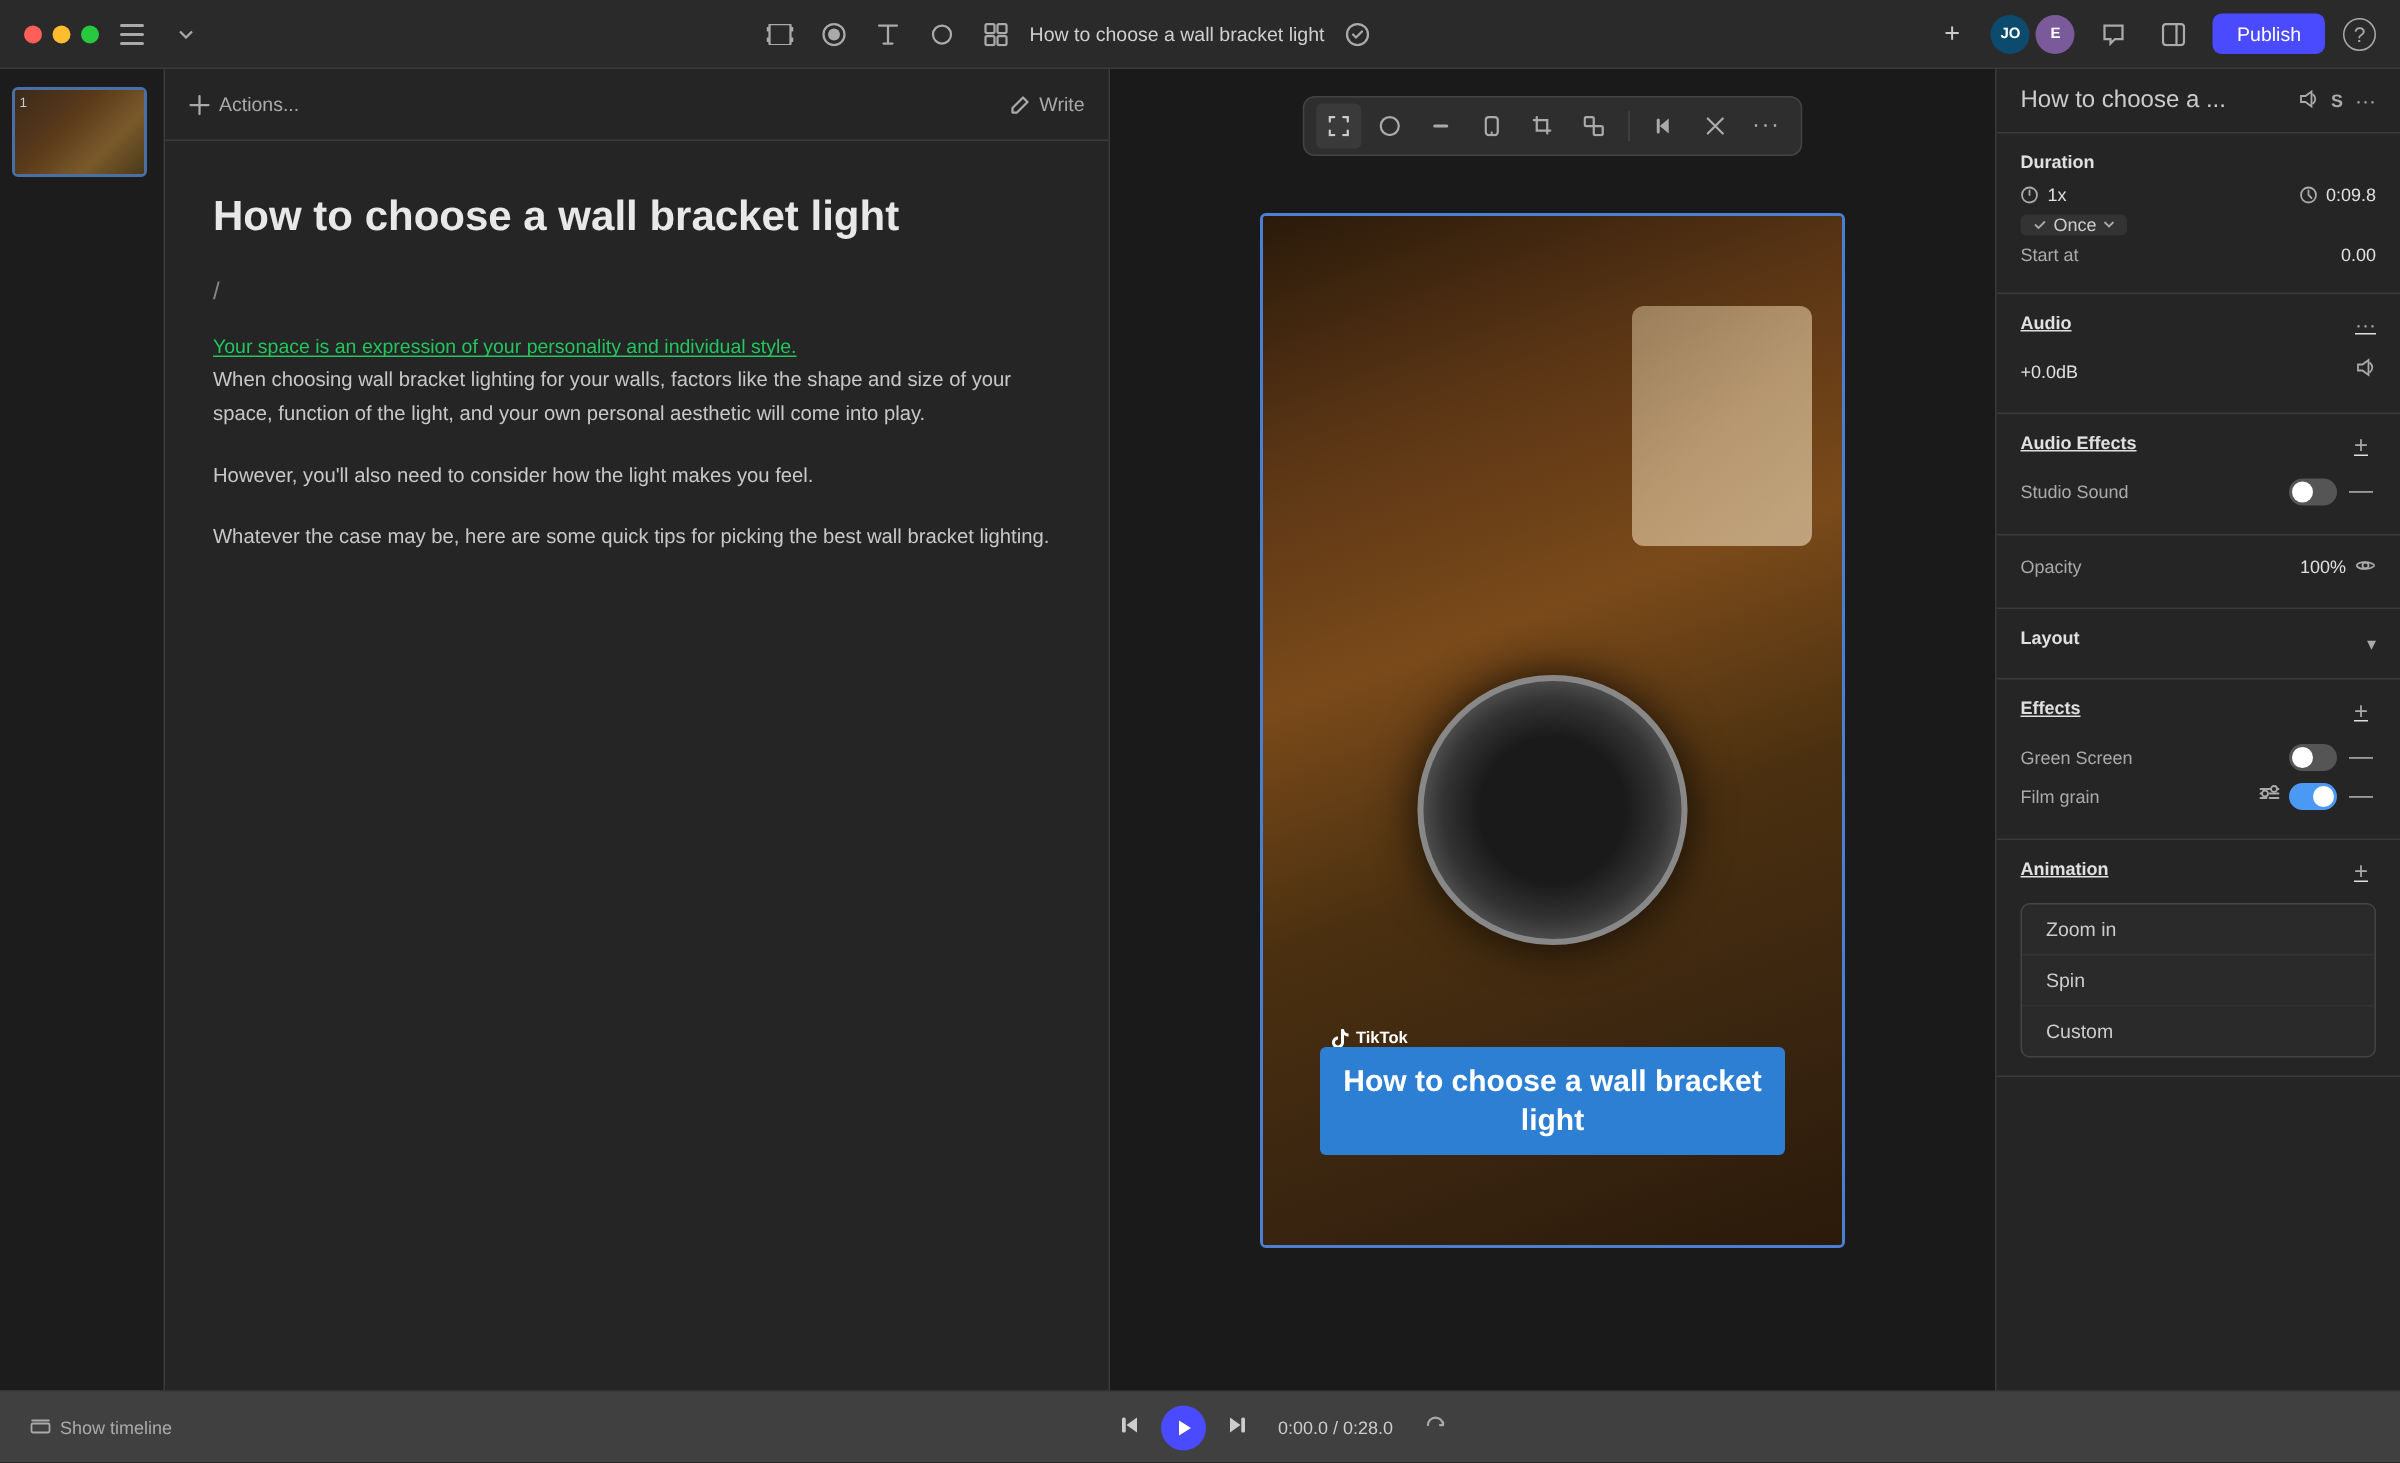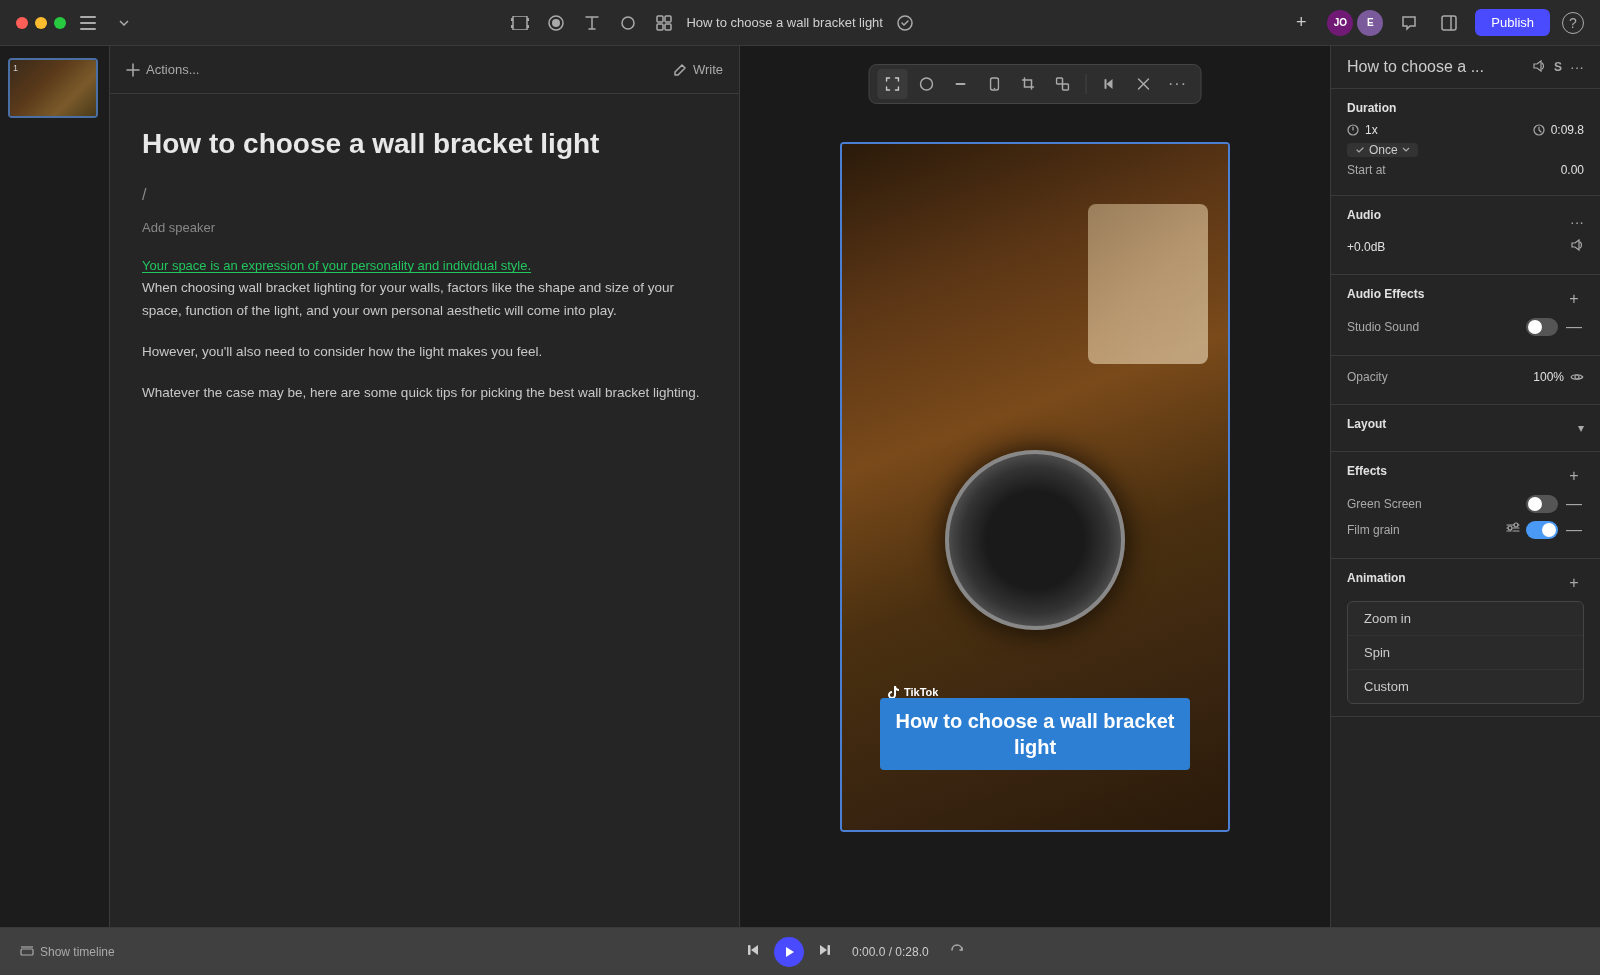--- a/index.html
+++ b/index.html
@@ -82,21 +82,21 @@
     }
     .avatar-group {
       display: flex;
       align-items: center;
       gap: 4px;
     }
     .avatar {
       width: 26px;
       height: 26px;
       border-radius: 50%;
-      background: #701a75;
+      background: #0c4a6e;
       display: flex;
       align-items: center;
       justify-content: center;
       font-size: 10px;
       color: white;
       font-weight: 600;
     }
 
     
     .main-content {
@@ -402,23 +402,24 @@
       width: 14px;
       height: 14px;
       border-radius: 50%;
       background: white;
       transition: left 0.2s;
     }
     .toggle.off .toggle-knob { left: 2px; }
     .toggle.on .toggle-knob { left: 16px; }
     .section-header-row {
       display: flex;
-      align-items: flex-end;
+      align-items: flex-start;
       justify-content: space-between;
       margin-bottom: 8px;
+      text-decoration: underline;
     }
     .add-btn {
       width: 20px;
       height: 20px;
       display: flex;
       align-items: center;
       justify-content: center;
       color: #aaa;
       font-size: 16px;
       cursor: pointer;
@@ -628,21 +629,20 @@
       <div class="write-btn">
         <svg width="14" height="14" viewBox="0 0 14 14" fill="none">
             <path d="M9 2l3 3-7 7H2v-3l7-7z" stroke="#aaa" stroke-width="1.5" stroke-linejoin="round" fill="none"></path>
           </svg>
         <span>Write</span>
       </div>
     </div>
     <div class="script-content">
       <div class="script-title">How to choose a wall bracket light</div>
       <div class="script-divider">/</div>
-      <div class="add-speaker">Add speaker</div>
       <div class="script-para">Your space is an expression of your personality and individual style.</div>
       <div class="script-para-plain">
         <span class="underline">When choosing wall bracket lighting for your walls, factors like the shape and size</span><span> of your space, function of the light, and your own personal aesthetic will come into play.</span>
       </div>
       <div class="script-para-plain">However, you'll also need to consider how the light makes you feel.</div>
       <div class="script-para-plain">Whatever the case may be, here are some quick tips for picking the best wall bracket lighting.</div>
     </div>
   </div>
 
   <div class="center-panel">

